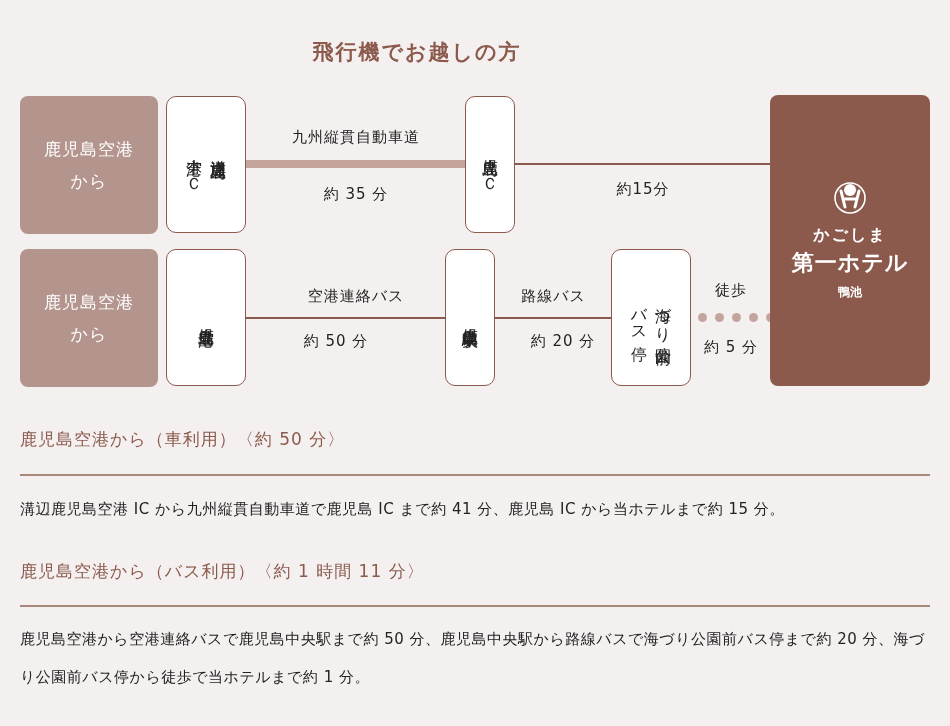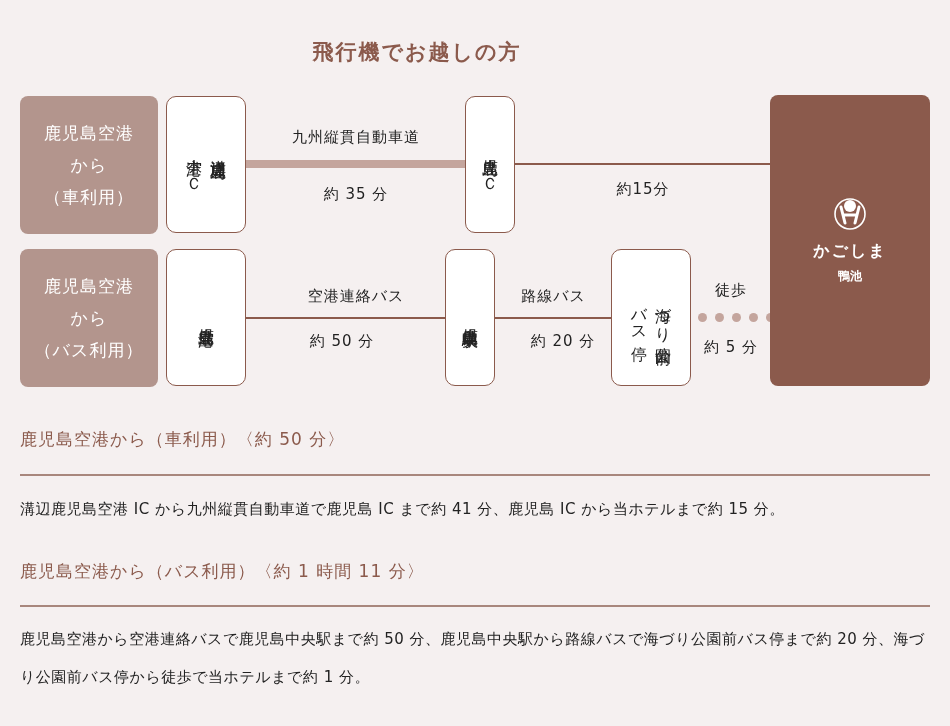--- a/index.html
+++ b/index.html
@@ -37,48 +37,46 @@
   .sec-p { position: absolute; left: 20px; width: 912px; font-size: 15px; color: #222; line-height: 38px; letter-spacing: 0.5px; }
 </style>
 </head>
 <body>
 
 <div class="title">飛行機でお越しの方</div>
 
 <div class="origin" style="top:96px;">
   <span>鹿児島空港</span>
   <span>から</span>
-  <span>（車利用）</span>
 </div>
 <div class="node" style="left:166px;top:96px;width:80px;height:137px;">
   <div class="vt" style="writing-mode:vertical-rl;">
     <span>溝辺鹿児島</span><br>
     <span>空港ＩＣ</span>
   </div>
 </div>
 <div class="line thick" style="left:246px;top:160px;width:220px;"></div>
 <div class="lbl" style="left:246px;top:128px;width:220px;">九州縦貫自動車道</div>
 <div class="lbl" style="left:246px;top:185px;width:220px;">約 35 分</div>
 <div class="node" style="left:465px;top:96px;width:50px;height:137px;">
   <div class="vt">鹿児島ＩＣ</div>
 </div>
 <div class="line" style="left:515px;top:163px;width:256px;"></div>
 <div class="lbl" style="left:515px;top:180px;width:256px;">約15分</div>
 
 <div class="origin" style="top:249px;">
   <span>鹿児島空港</span>
   <span>から</span>
-  <span>（バス利用）</span>
 </div>
 <div class="node" style="left:166px;top:249px;width:80px;height:137px;">
   <div class="vt">鹿児島空港</div>
 </div>
 <div class="line" style="left:246px;top:317px;width:200px;"></div>
 <div class="lbl" style="left:246px;top:287px;width:220px;">空港連絡バス</div>
-<div class="lbl" style="left:242px;top:332px;width:200px;">約 50 分</div>
+<div class="lbl" style="left:236px;top:332px;width:200px;">約 50 分</div>
 <div class="node" style="left:445px;top:249px;width:50px;height:137px;">
   <div class="vt">鹿児島中央駅</div>
 </div>
 <div class="line" style="left:495px;top:317px;width:117px;"></div>
 <div class="lbl" style="left:495px;top:287px;width:117px;">路線バス</div>
 <div class="lbl" style="left:495px;top:332px;width:136px;">約 20 分</div>
 <div class="node" style="left:611px;top:249px;width:80px;height:137px;">
   <div class="vt">
     <span>海づり公園前</span><br>
     <span>バス停</span>
@@ -94,20 +92,21 @@
 </div>
 <div class="lbl" style="left:691px;top:338px;width:80px;">約 5 分</div>
 
 <div class="hotel">
   <svg class="logo" viewBox="0 0 34 34">
     <circle cx="17" cy="17" r="15" fill="none" stroke="#fff" stroke-width="1.6"></circle>
     <circle cx="17" cy="9" r="6" fill="#fff"></circle>
     <path d="M8 10 L12 26 M26 10 L22 26 M11 18 L23 18" stroke="#fff" stroke-width="3" fill="none" stroke-linecap="round"></path>
   </svg>
   <div class="l1">かごしま</div>
+  <div class="l2">第一ホテル</div>
   <div class="l3">鴨池</div>
 </div>
 
 <div class="sec-h" style="top:428px;">鹿児島空港から（車利用）〈約 50 分〉</div>
 <div class="sec-hr" style="top:474px;"></div>
 <div class="sec-p" style="top:490px;">溝辺鹿児島空港 IC から九州縦貫自動車道で鹿児島 IC まで約 41 分、鹿児島 IC から当ホテルまで約 15 分。</div>
 
 <div class="sec-h" style="top:560px;">鹿児島空港から（バス利用）〈約 1 時間 11 分〉</div>
 <div class="sec-hr" style="top:605px;"></div>
 <div class="sec-p" style="top:620px;">鹿児島空港から空港連絡バスで鹿児島中央駅まで約 50 分、鹿児島中央駅から路線バスで海づり公園前バス停まで約 20 分、海づり公園前バス停から徒歩で当ホテルまで約 1 分。</div>

